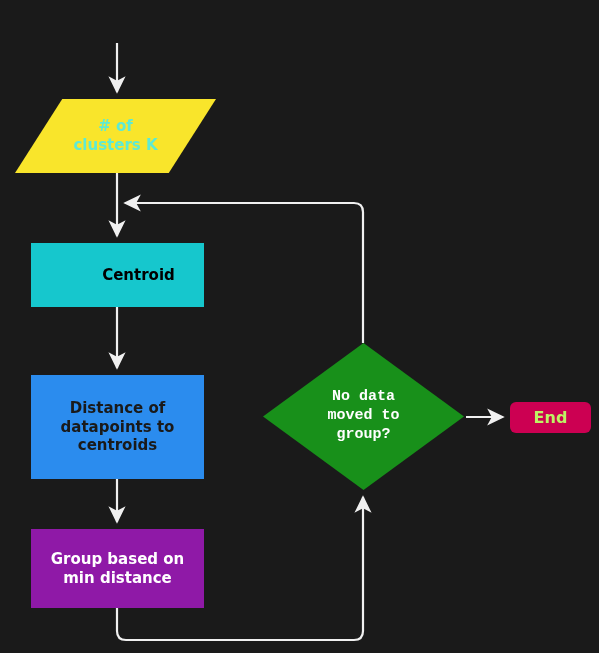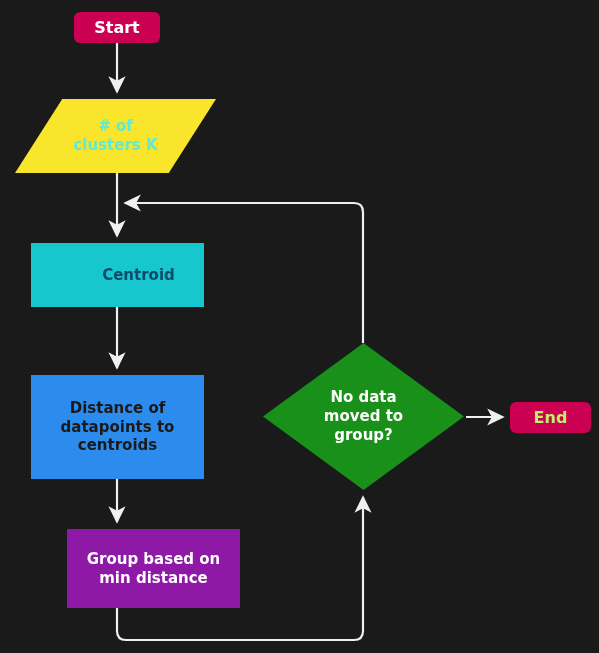--- a/index.html
+++ b/index.html
@@ -49,50 +49,49 @@
     position: absolute;
     inset: 0;
     background: #f9e52b;
     -webkit-clip-path: polygon(23.5% 0%, 100% 0%, 76.5% 100%, 0% 100%);
     clip-path: polygon(23.5% 0%, 100% 0%, 76.5% 100%, 0% 100%);
   }
   #input-node .nodetext { position: relative; z-index: 2; }
   #centroid-node {
     left: 31px; top: 243px; width: 173px; height: 64px;
     background: #16c7cd;
-    color: #0c4a6e;
+    color: #000000;
     font-size: 15px;
     padding-left: 42px;
   }
   #distance-node {
     left: 31px; top: 375px; width: 173px; height: 104px;
     background: #2b8cee;
     color: #1a1a1a;
     font-size: 15px;
   }
   #group-node {
     left: 31px; top: 529px; width: 173px; height: 79px;
     background: #8f19a7;
     color: #ffffff;
     font-size: 15px;
-    margin-left: 36px;
   }
   #decision-node {
     left: 263px; top: 343px; width: 201px; height: 147px;
     color: #ffffff;
     font-size: 15px;
   }
   #decision-node .shape {
     position: absolute;
     inset: 0;
     background: #18901a;
     -webkit-clip-path: polygon(50% 0%, 100% 50%, 50% 100%, 0% 50%);
     clip-path: polygon(50% 0%, 100% 50%, 50% 100%, 0% 50%);
   }
-  #decision-node .nodetext { position: relative; z-index: 2; }
+  #decision-node .nodetext { position: relative; z-index: 2; font-family: Liberation Mono, monospace; }
   #edges {
     position: absolute;
     left: 0; top: 0;
     width: 599px; height: 653px;
     pointer-events: none;
   }
 </style>
 </head>
 <body>
 
@@ -116,23 +115,20 @@
       <path d="M117,459 L117,522" marker-end="url(#arrow)"></path>
 
       <path d="M117,608 L117,631 Q117,640 126,640 L354,640 Q363,640 363,631 L363,497" marker-end="url(#arrow)"></path>
 
       <path d="M363,343 L363,212 Q363,203 354,203 L125,203" marker-end="url(#arrow)"></path>
 
       <path d="M466,417 L503,417" marker-end="url(#arrow)"></path>
     </g>
   </svg>
 
-  <div class="node" id="start-node">
-    <span class="nodetext">Start</span>
-  </div>
 
   <div class="node" id="input-node">
     <span class="shape"></span>
     <span class="nodetext"># of
 clusters K</span>
   </div>
 
   <div class="node" id="centroid-node">
     <span class="nodetext">Centroid</span>
   </div>

